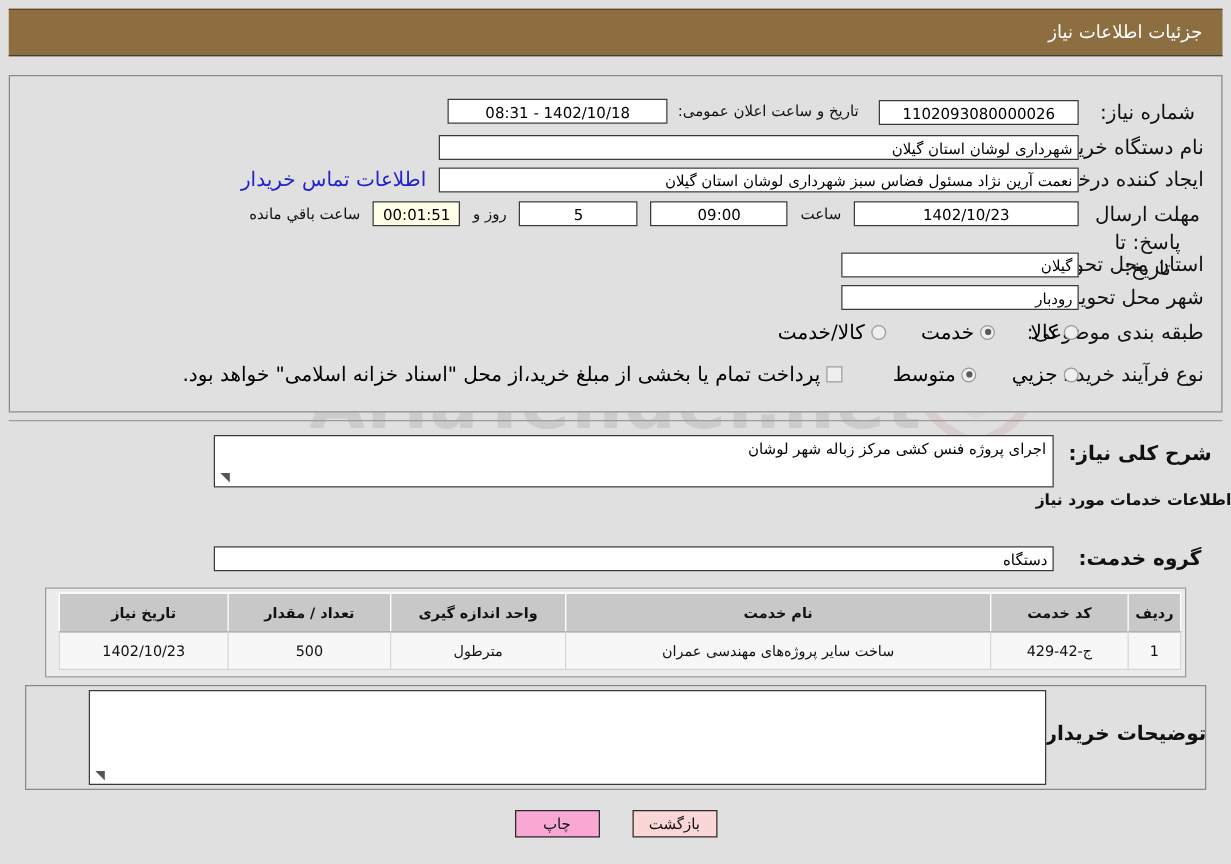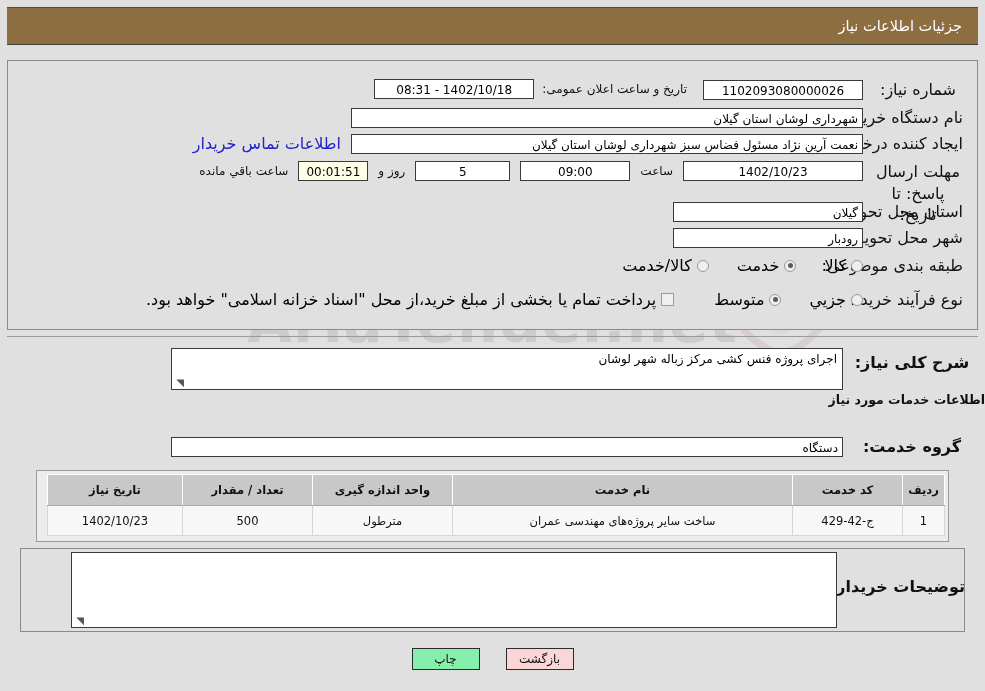--- a/index.html
+++ b/index.html
@@ -236,21 +236,21 @@
     min-width: 68px;
     font-size: 12px;
     font-family: "DejaVu Sans", "Liberation Sans", sans-serif;
     color: #111;
     cursor: pointer;
     padding: 0 10px;
     box-sizing: border-box;
     line-height: 20px;
     text-align: center;
   }
-  .btn-print { background: #86efac; }
+  .btn-print { background: #f9a8d4; }
   .btn-back  { background: #fbd6d6; }
 </style>
 </head>
 <body>
 
 <div class="page-header">
   <span class="page-header-title">جزئیات اطلاعات نیاز</span>
 </div>
 
 <div class="watermark">
@@ -264,21 +264,21 @@
 </div>
 
 <div class="panel panel-top">
 
   <div class="frow" style="top:18px; right:14px; gap:10px;">
     <span class="flabel" style="width:90px;">شماره نیاز:</span>
     <span class="finput center" style="width:160px;">1102093080000026</span>
   </div>
   <div class="frow" style="top:18px; right:290px; gap:8px;">
     <span class="plain-text">تاریخ و ساعت اعلان عمومی:</span>
-    <span class="finput center" style="width:160px;">1402/10/18 - 08:31</span>
+    <span class="finput center" style="width:176px;">1402/10/18 - 08:31</span>
   </div>
 
   <div class="frow" style="top:46px; right:14px; gap:10px;">
     <span class="flabel" style="width:90px;">نام دستگاه خریدار:</span>
     <span class="finput" style="width:512px;">شهرداری لوشان استان گیلان</span>
   </div>
 
   <div class="frow" style="top:72px; right:14px; gap:10px;">
     <span class="flabel" style="width:90px;">ایجاد کننده درخواست:</span>
     <span class="finput" style="width:512px;">نعمت آرین نژاد مسئول فضاس سبز شهرداری لوشان استان گیلان</span>

